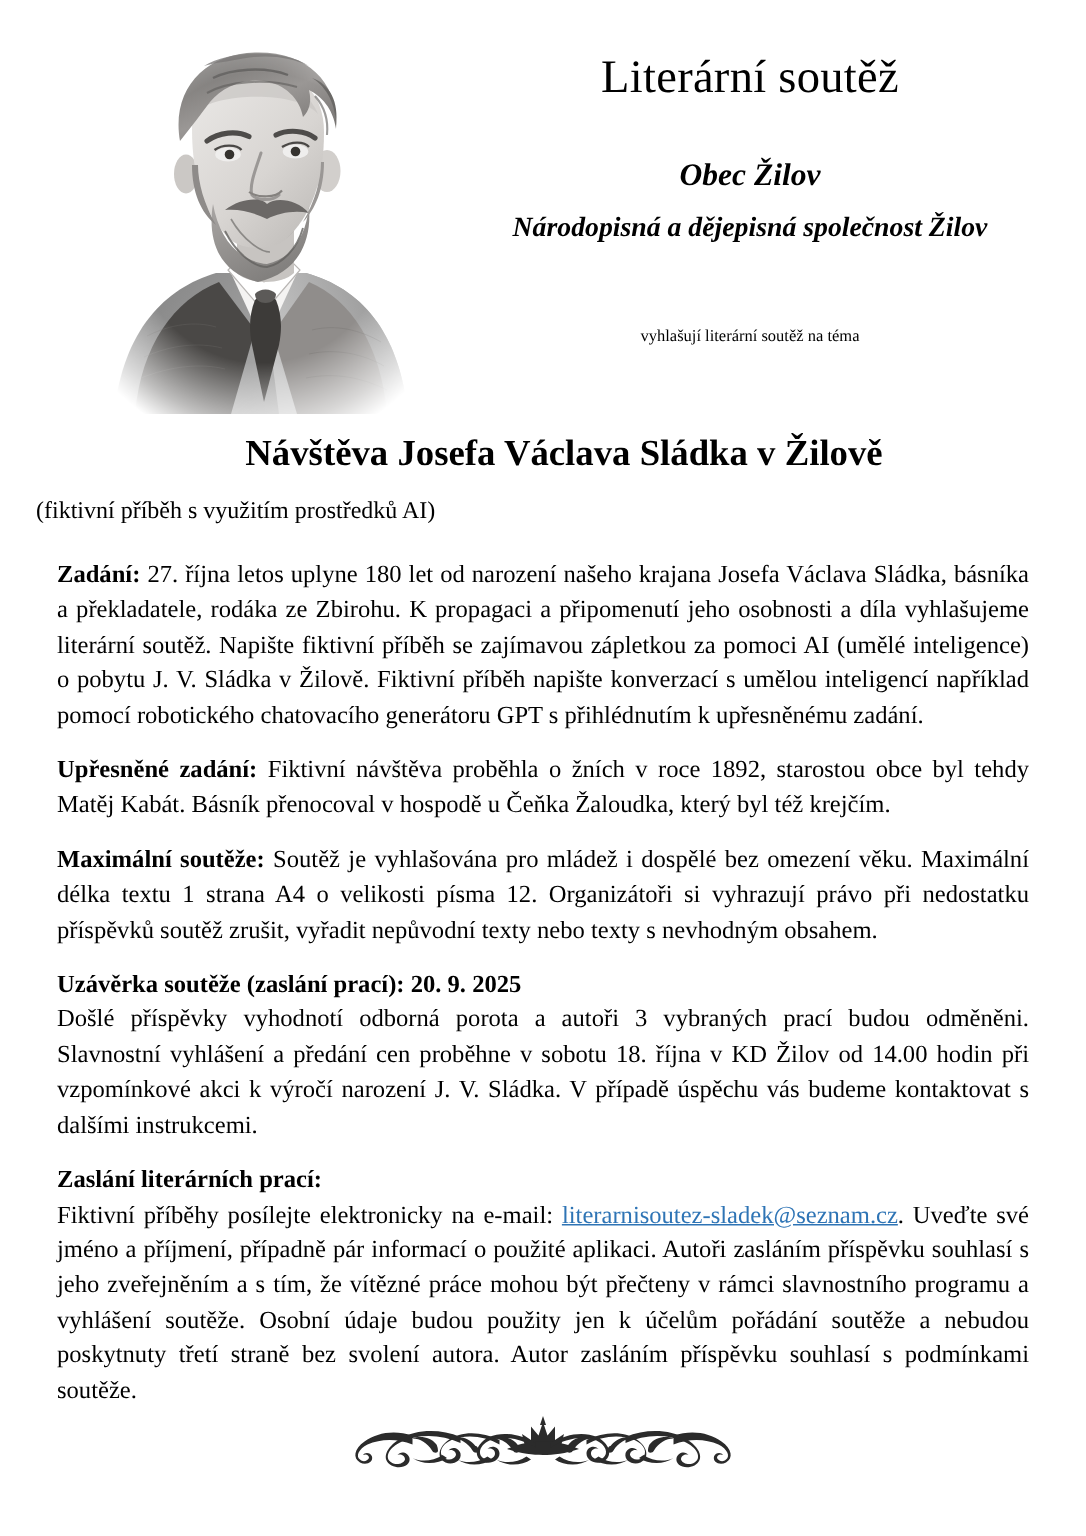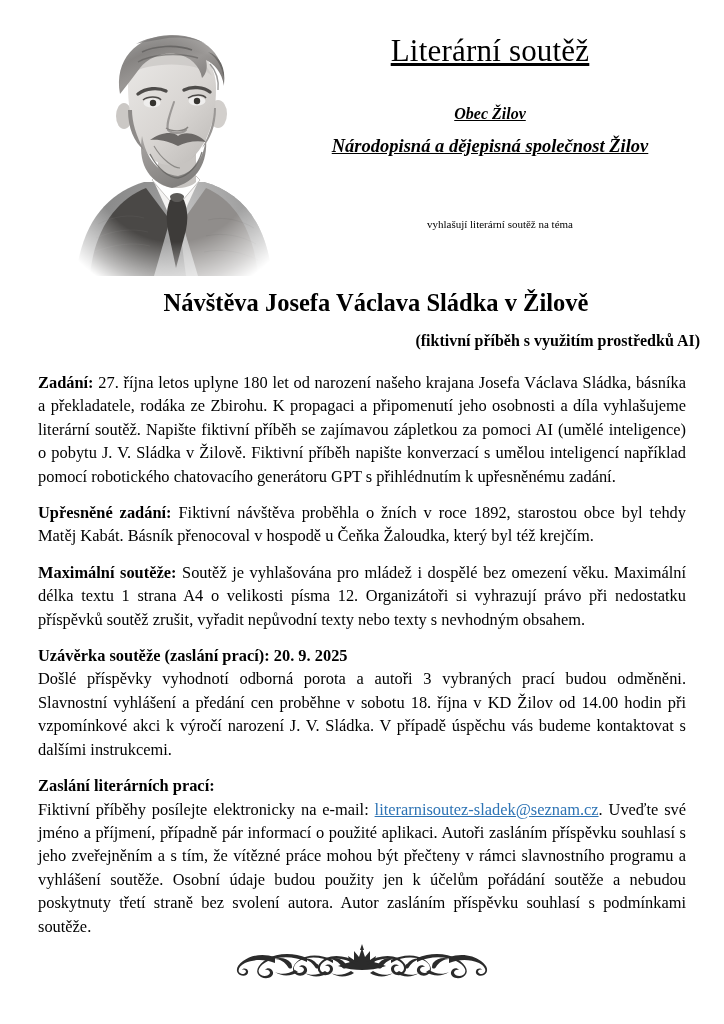--- a/index.html
+++ b/index.html
@@ -26,35 +26,34 @@
     left: 58px;
     top: 24px;
     width: 232px;
     height: 252px;
   }
   .portrait-wrap svg { display:block; width:100%; height:100%; }
 
   
   .header {
     position: absolute;
-    left: 280px;
+    left: 290px;
     top: 34px;
     width: 420px;
     text-align: center;
-    text-decoration: underline;
   }
   .main-title {
     font-size: 31px;
     font-weight: 400;
     letter-spacing: 0.2px;
     line-height: 1.1;
     margin: 0 0 36px 0;
   }
   .org-1 {
-    font-size: 16px;
+    font-size: 21px;
     font-weight: bold;
     font-style: italic;
     margin: 0 0 12px 0;
     line-height: 1.2;
   }
   .org-2 {
     font-size: 18.5px;
     font-weight: bold;
     font-style: italic;
     margin: 0;
@@ -81,23 +80,23 @@
     text-align: center;
     font-size: 24.5px;
     font-weight: bold;
     line-height: 1.15;
   }
   .theme-sub {
     position: absolute;
     left: 24px;
     top: 332px;
     width: 676px;
-    text-align: right;
+    text-align: left;
     font-size: 16px;
-    font-weight: 700;
+    font-weight: 400;
   }
 
   
   .body-copy {
     position: absolute;
     left: 38px;
     top: 371px;
     width: 648px;
   }
   .body-copy p {

